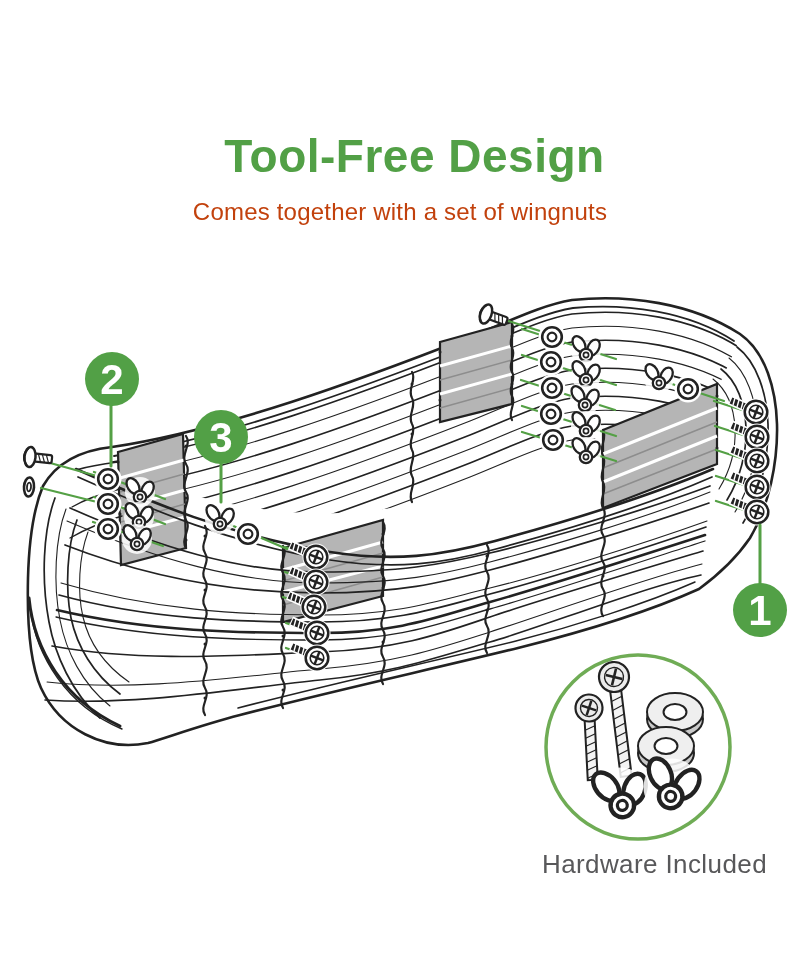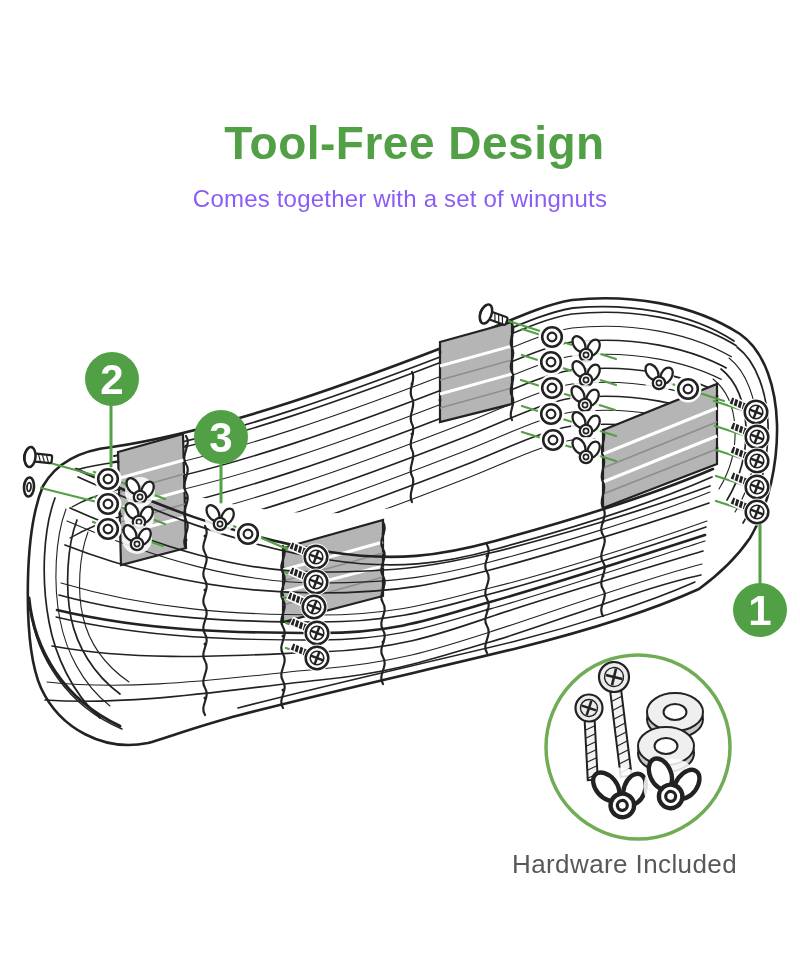--- a/index.html
+++ b/index.html
@@ -1,22 +1,22 @@
 <!DOCTYPE html>
 <html><head>
 <meta charset="utf-8">
 <style>
   html,body{margin:0;padding:0;background:#fff;}
   .stage{position:relative;width:800px;height:977px;background:#ffffff;overflow:hidden;
          font-family:"Liberation Sans",sans-serif;}
   .heading{position:absolute;top:116px;left:0;width:800px;text-align:center;}
-  .heading h1{margin:0;font-size:46px;font-weight:700;letter-spacing:.5px;color:#52A046;padding-left:29px;}
+  .heading h1{margin:13px;font-size:46px;font-weight:700;letter-spacing:.5px;color:#52A046;padding-left:29px;}
   .subtitle{margin-top:13px;font-size:24px;line-height:31px;font-weight:400;
-            color:#8b5cf6;letter-spacing:.2px;}
-  .badge-label{position:absolute;top:849px;left:512px;width:255px;text-align:left;
+            color:#c2410c;letter-spacing:.2px;}
+  .badge-label{position:absolute;top:849px;left:512px;width:255px;text-align:right;
                font-size:26px;font-weight:400;color:#58585A;letter-spacing:.4px;}
   svg text.callout-num{font-family:"Liberation Sans",sans-serif;font-weight:700;
                        font-size:42px;fill:#ffffff;text-anchor:middle;}
   .lineart{stroke:#222222;fill:none;stroke-linecap:round;stroke-linejoin:round;}
   .green{stroke:#54A045;fill:none;stroke-linecap:round;}
 </style>
 </head>
 <body>
 
 <div class="stage">

